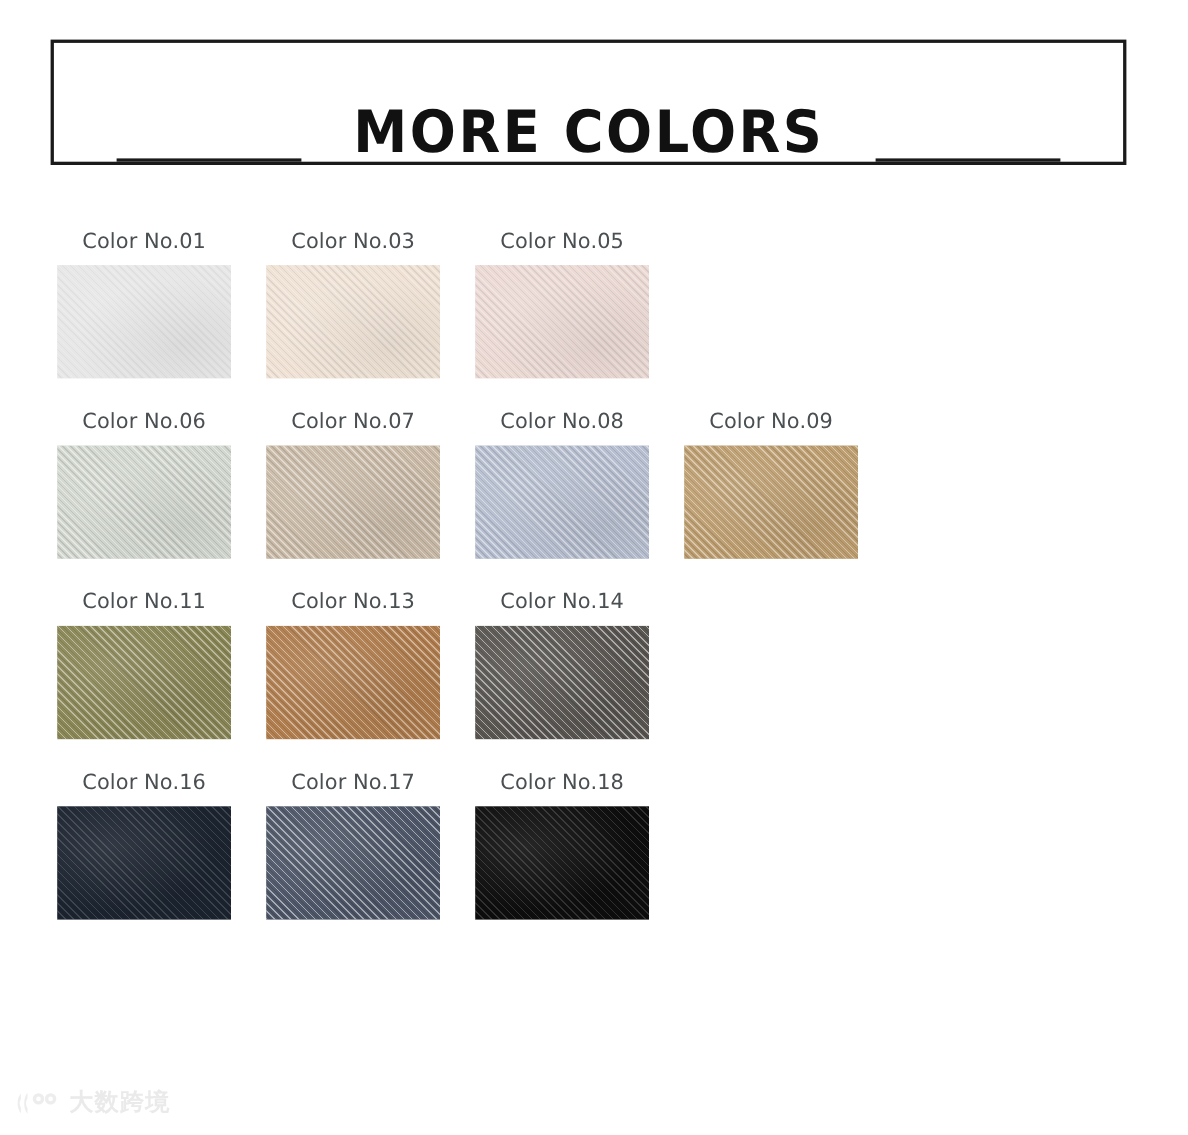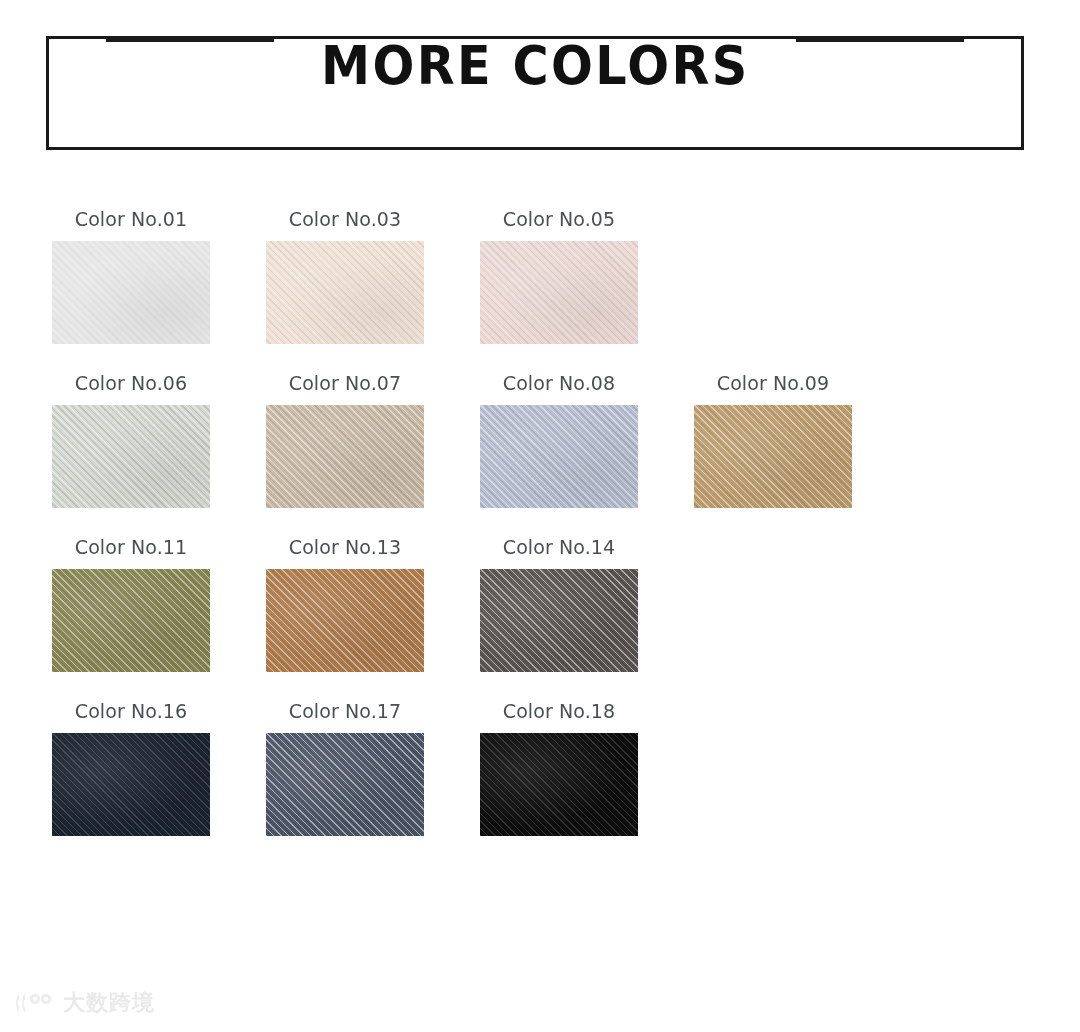--- a/index.html
+++ b/index.html
@@ -18,21 +18,21 @@
   
   .header-banner {
     position: absolute;
     left: 46px;
     top: 36px;
     width: 978px;
     height: 114px;
     border: 3px solid #1a1a1a;
     box-sizing: border-box;
     display: flex;
-    align-items: flex-start;
+    align-items: flex-end;
     justify-content: center;
     gap: 31px;
   }
   .rule {
     height: 3px;
     width: 168px;
     background: #1a1a1a;
     flex: none;
   }
   .banner-title {
@@ -48,21 +48,21 @@
 
   
   .grid {
     position: absolute;
     left: 52px;
     top: 208px;
     width: 976px;
   }
   .grid-row {
     display: flex;
-    gap: 56px;
+    gap: 32px;
     margin-bottom: 28px;
   }
   .cell {
     width: 158px;
     flex: none;
   }
   .cell-label {
     font-family: "DejaVu Sans", sans-serif;
     font-size: 19px;
     color: #4a4f52;

